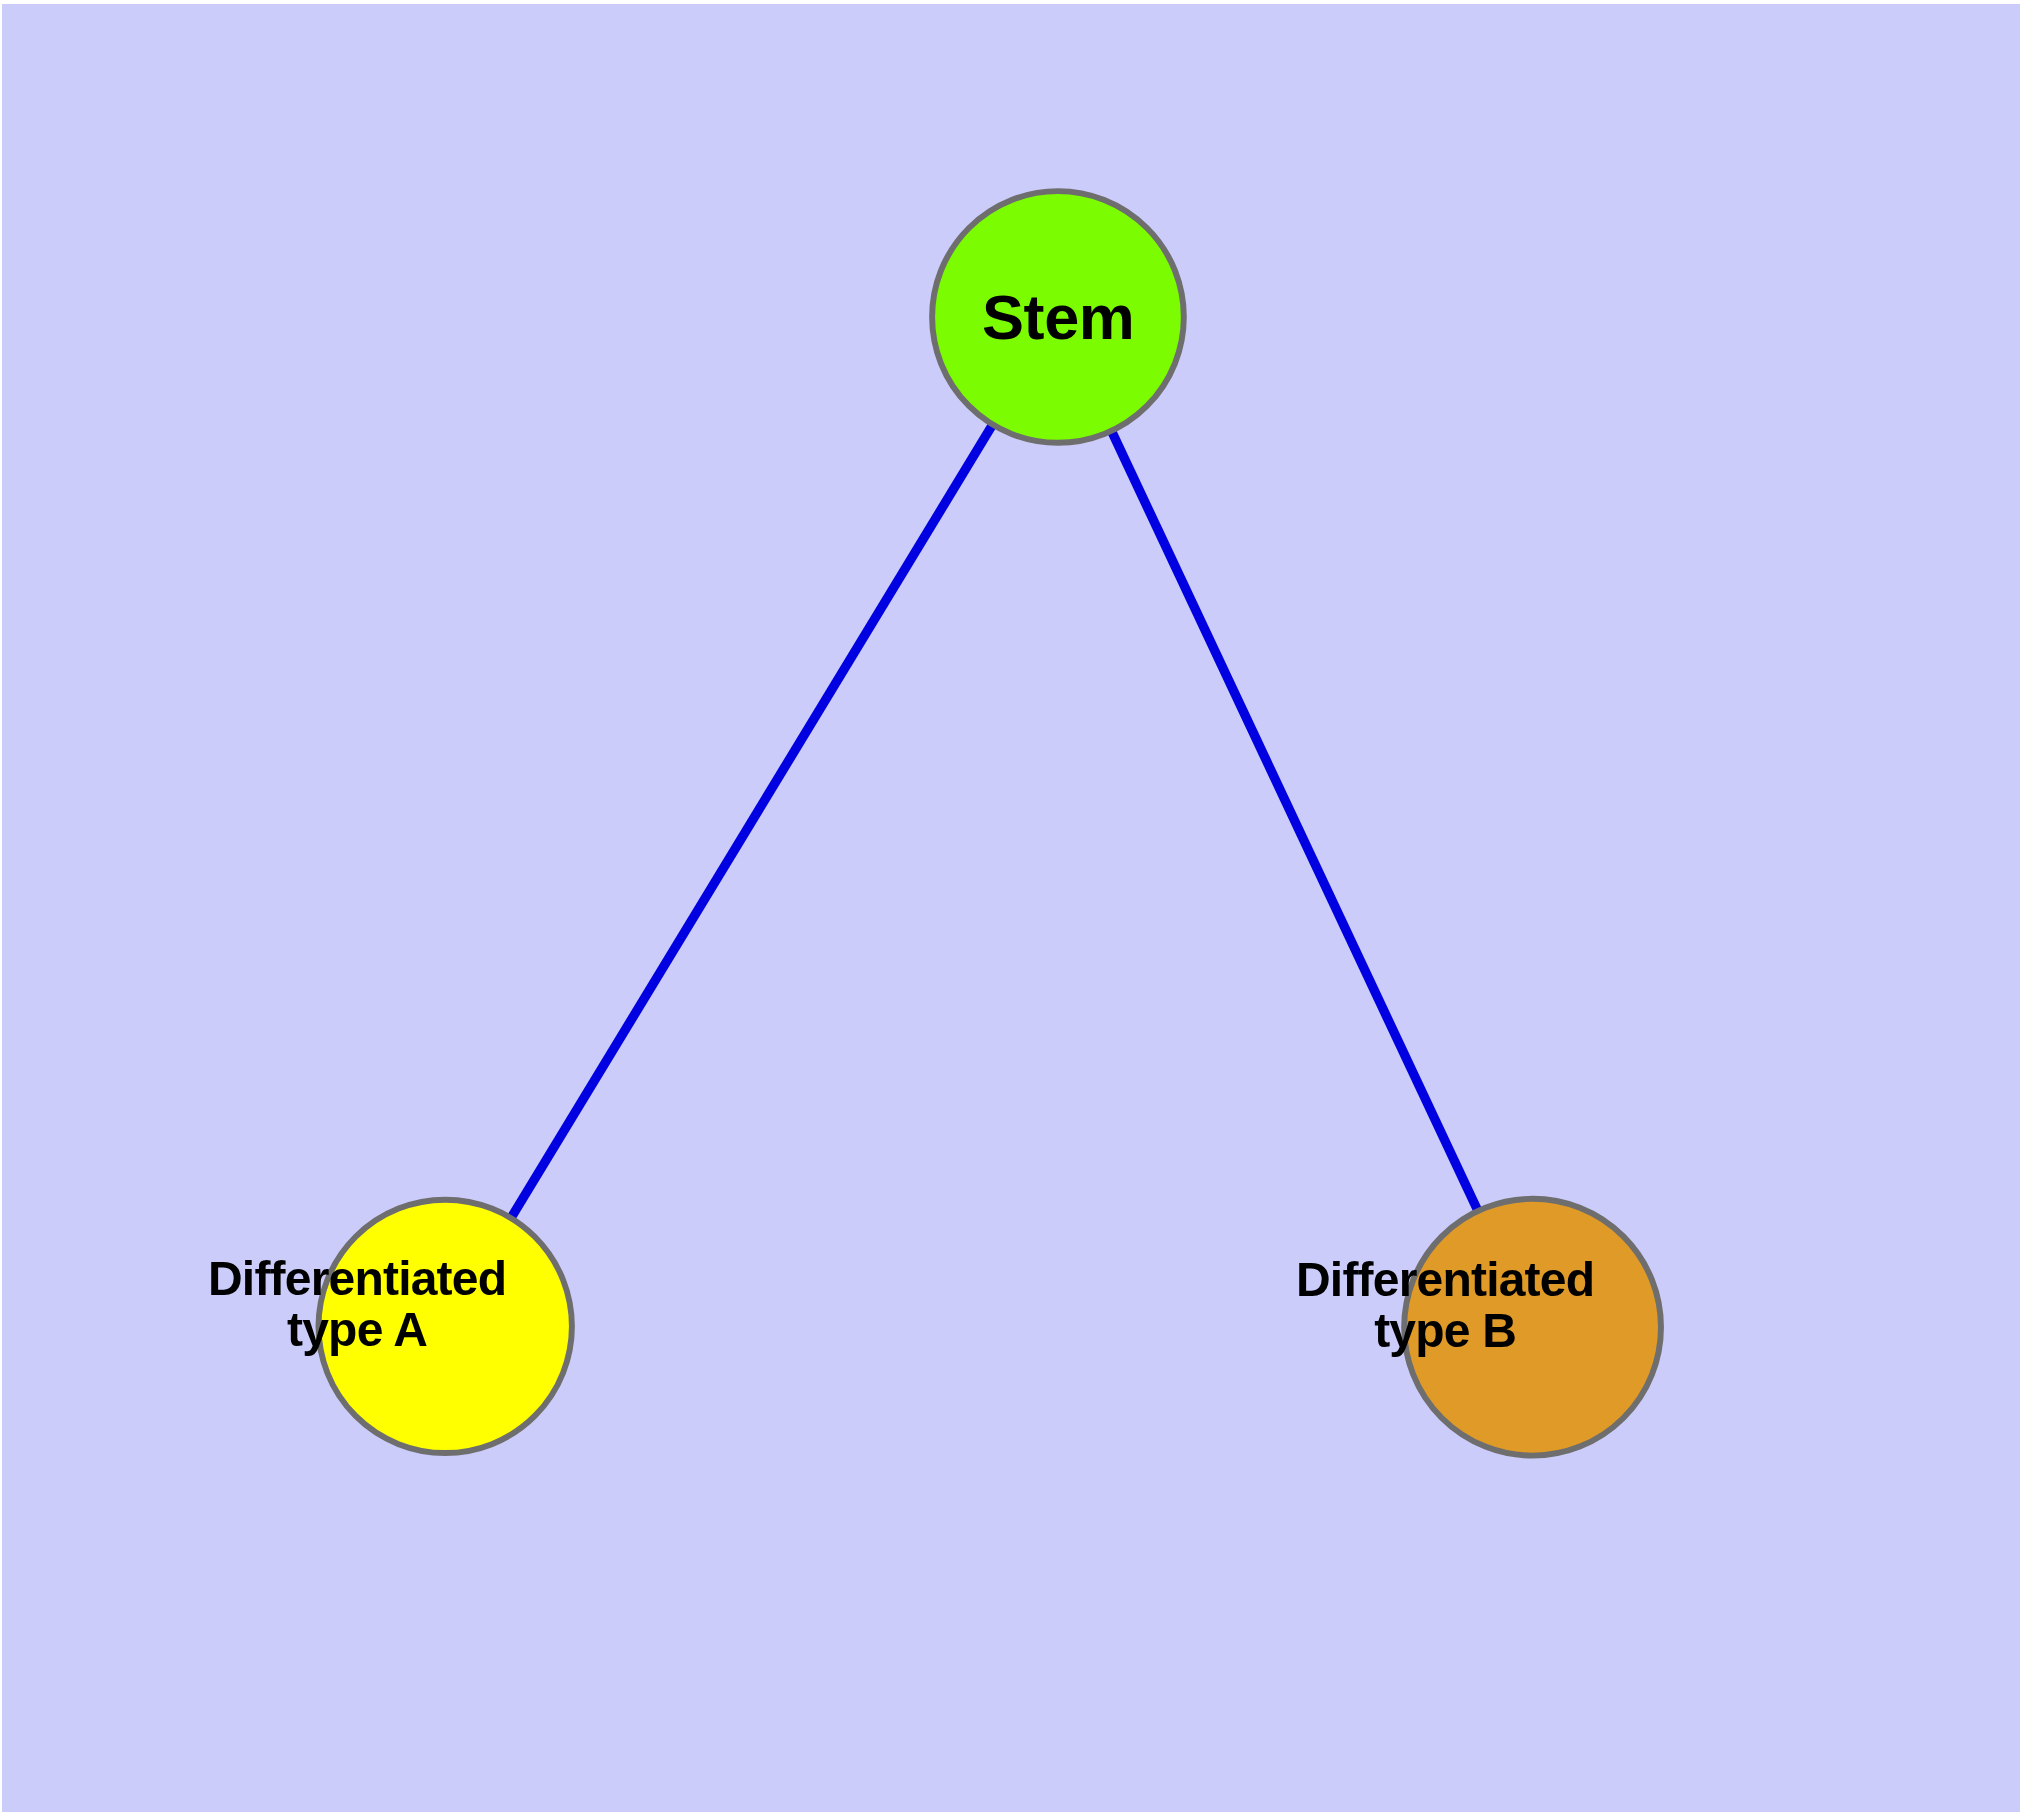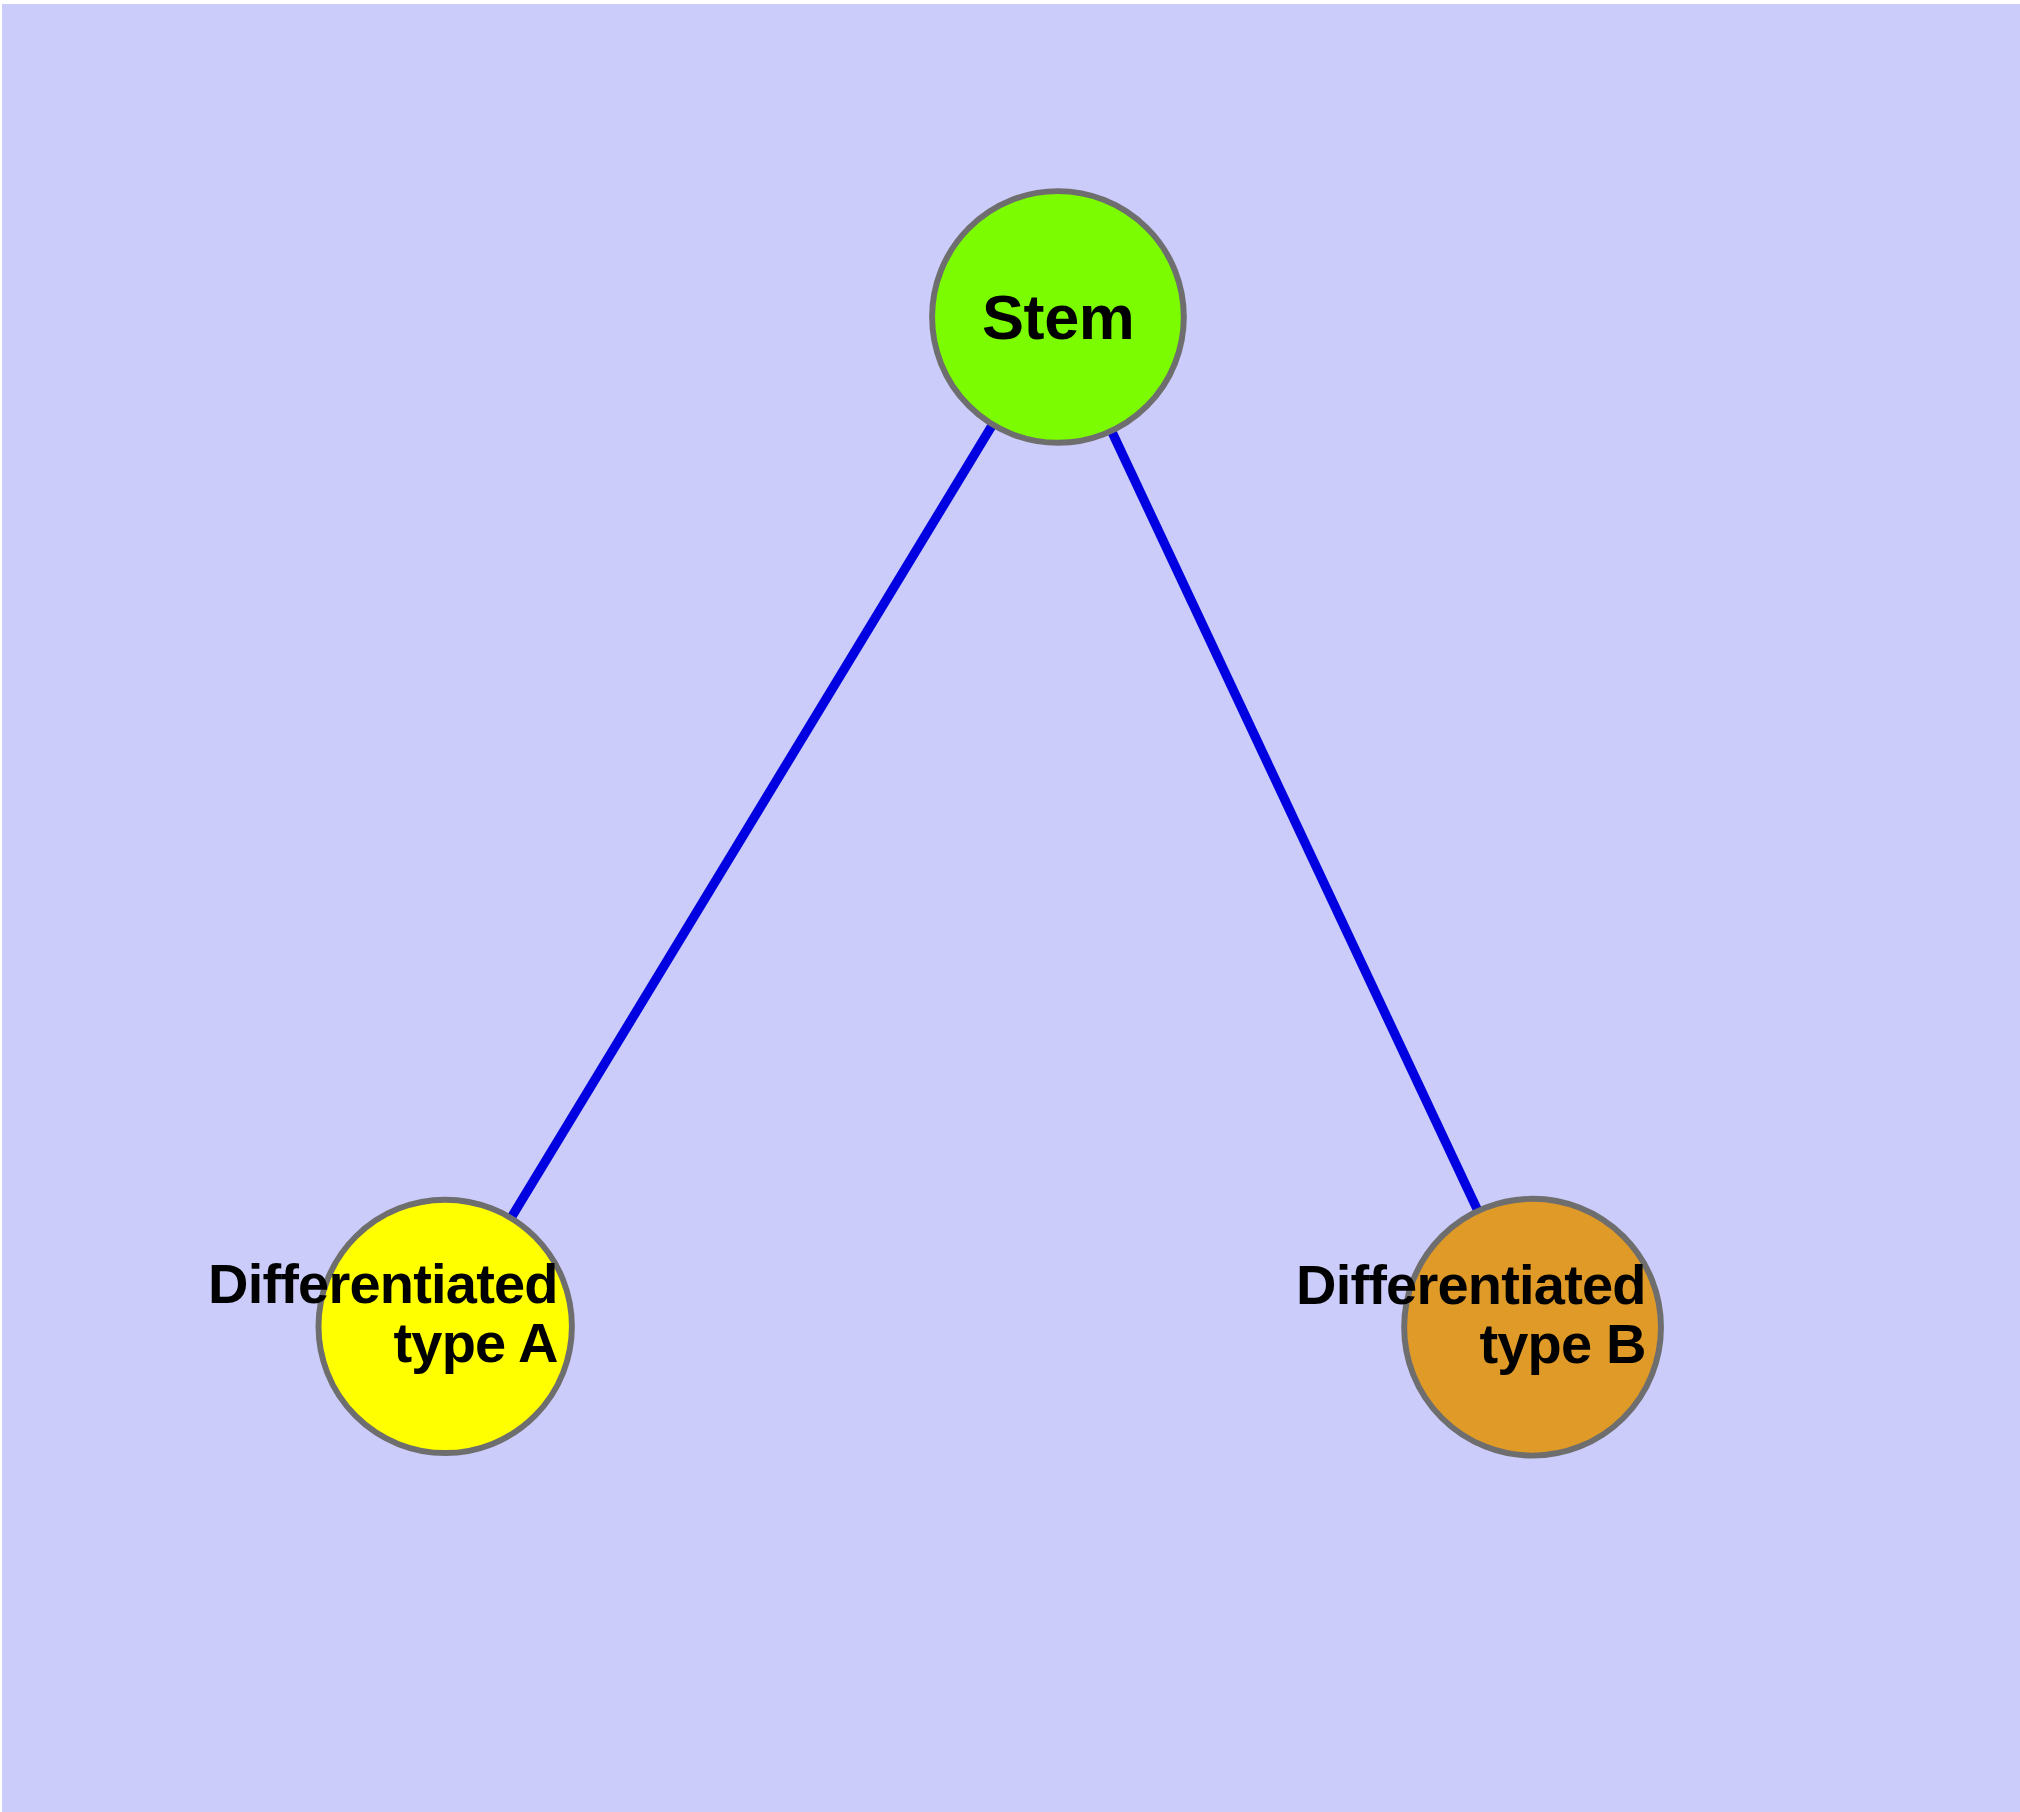--- a/index.html
+++ b/index.html
@@ -39,23 +39,22 @@
     line-height: 1.06;
     white-space: pre;
     pointer-events: none;
     -webkit-font-smoothing: antialiased;
   }
   .label-stem {
     font-size: 63px;
     letter-spacing: -0.4px;
   }
   .label-leaf {
-    font-size: 56px;
+    font-size: 48px;
     letter-spacing: -0.8px;
-    text-align: right;
   }
 </style>
 </head>
 <body>
 
 <div id="canvas">
   <div id="plot-area"></div>
 
   <svg id="graph-svg" viewBox="0 0 2384 2138">
     <g id="edge-layer">

